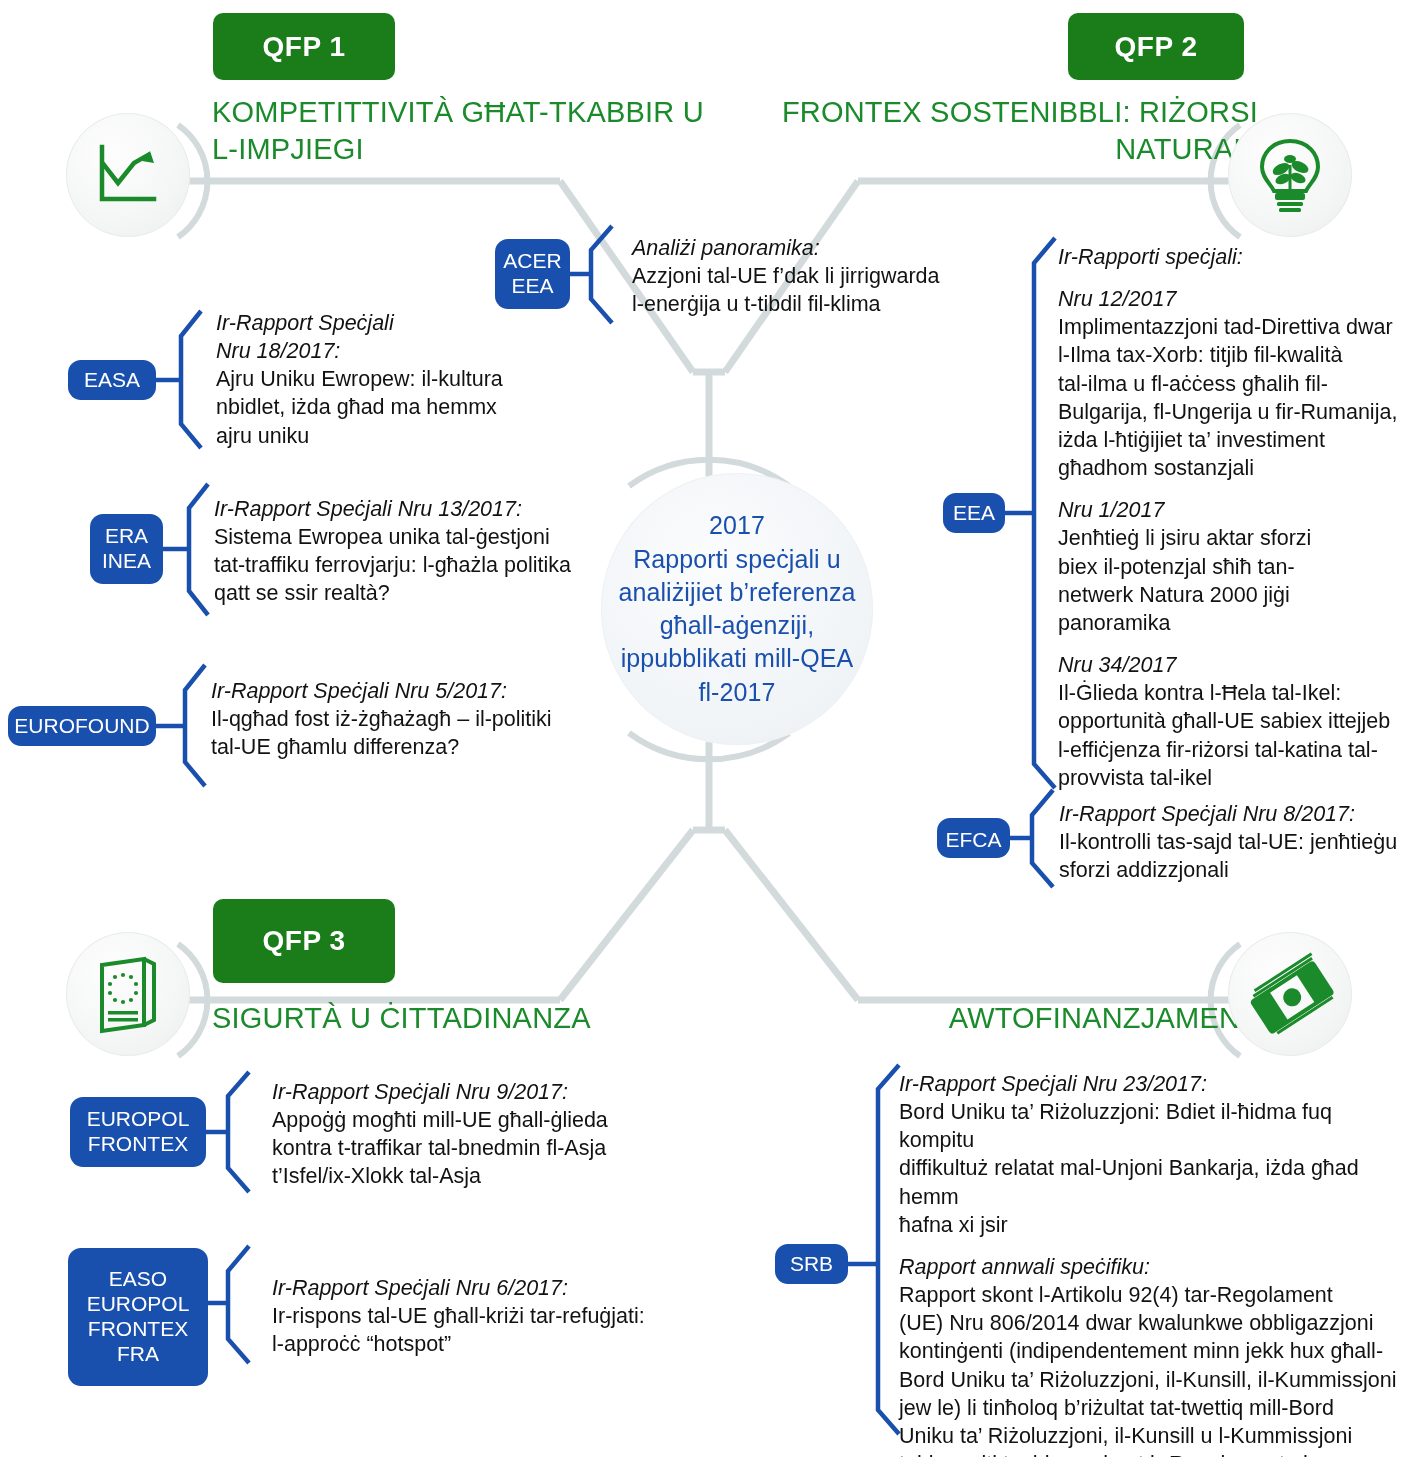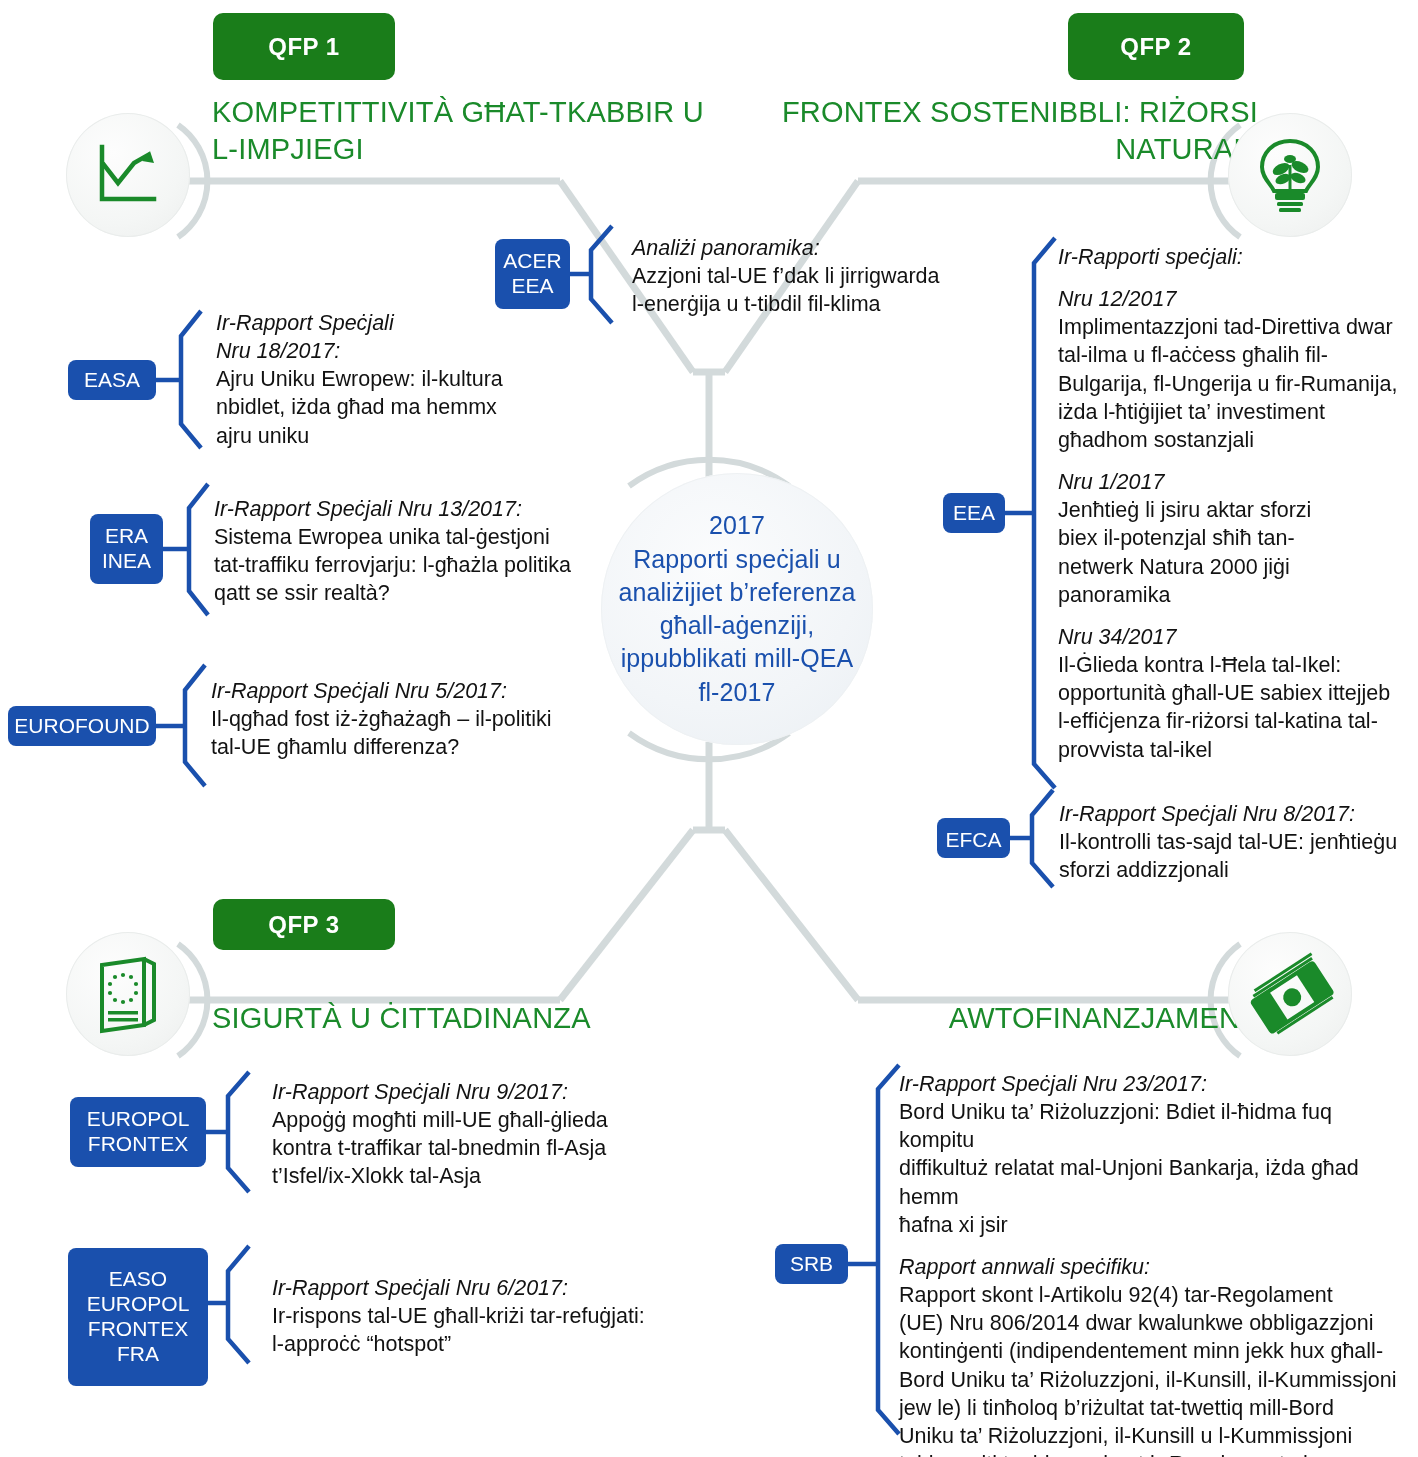--- a/index.html
+++ b/index.html
@@ -13,21 +13,21 @@
 
   
   #wires { position: absolute; left: 0; top: 0; width: 1418px; height: 1457px; }
 
   
   .qfp-pill {
     position: absolute;
     background: #1a7d1a;
     border-radius: 10px;
     color: #ffffff;
-    font-size: 24px;
+    font-size: 28px;
     font-weight: bold;
     letter-spacing: .5px;
     display: flex; align-items: center; justify-content: center;
   }
 
   
   .qfp-title {
     position: absolute;
     color: #1a8a2a;
     font-size: 29px;
@@ -43,21 +43,21 @@
     background: radial-gradient(circle at 38% 32%, #fdfdfd 0%, #f4f6f5 62%, #eceeed 100%);
     box-shadow: 0 0 0 1px #e9eceb inset;
     display: flex; align-items: center; justify-content: center;
   }
 
   
   .tag {
     position: absolute;
     background: #1a50ad;
     color: #ffffff;
-    border-radius: 8px;
+    border-radius: 13px;
     font-size: 21px;
     line-height: 1.18;
     text-align: center;
     display: flex; flex-direction: column;
     align-items: center; justify-content: center;
     padding: 5px 10px;
     white-space: nowrap;
   }
   .tag span { display: block; }
 
@@ -192,21 +192,21 @@
       <rect x="27" y="73" width="22" height="4" rx="1.5" fill="#1a8a2a"></rect>
       <path d="M38 54 V 30" stroke="#1a8a2a" stroke-width="3" fill="none"></path>
       <ellipse cx="29" cy="34" rx="9" ry="5" transform="rotate(-28 29 34)" fill="#1a8a2a"></ellipse>
       <ellipse cx="48" cy="32" rx="9" ry="5" transform="rotate(26 48 32)" fill="#1a8a2a"></ellipse>
       <ellipse cx="31" cy="44" rx="8" ry="4.5" transform="rotate(-22 31 44)" fill="#1a8a2a"></ellipse>
       <ellipse cx="46" cy="43" rx="8" ry="4.5" transform="rotate(22 46 43)" fill="#1a8a2a"></ellipse>
       <ellipse cx="38" cy="24" rx="6" ry="4" fill="#1a8a2a"></ellipse>
     </svg>
   </div>
 
-  <div class="qfp-pill" style="left:213px; top:899px; width:182px; height:51px;align-items:center;">
+  <div class="qfp-pill" style="left:213px; top:899px; width:182px; height:84px;align-items:center;">
     <span>QFP 3</span>
   </div>
   <div class="qfp-title" style="left:212px; top:1000px; width:520px;">
     <div>SIGURTÀ U ĊITTADINANZA</div>
   </div>
   <div class="icon-disc" style="left:66px; top:932px; width:124px; height:124px;">
     <svg width="80" height="82" viewBox="0 0 80 82">
       <path d="M14 12 L 56 6 L 56 72 L 14 78 Z" fill="none" stroke="#1a8a2a" stroke-width="4"></path>
       <path d="M56 6 L 66 11 L 66 67 L 56 72" fill="none" stroke="#1a8a2a" stroke-width="4"></path>
       <g fill="#1a8a2a">
@@ -296,20 +296,21 @@
   </div>
 
   <div class="tag" style="left:943px; top:493px; width:62px; height:40px;">
     <span>EEA</span>
   </div>
   <div class="report" style="left:1058px; top:243px; width:352px;">
     <div class="lead">Ir-Rapporti speċjali:</div>
     <div class="gap"></div>
     <div class="lead">Nru 12/2017</div>
     <div class="body">Implimentazzjoni tad-Direttiva dwar</div>
+    <div class="body">l-Ilma tax-Xorb: titjib fil-kwalità</div>
     <div class="body">tal-ilma u fl-aċċess għalih fil-</div>
     <div class="body">Bulgarija, fl-Ungerija u fir-Rumanija,</div>
     <div class="body">iżda l-ħtiġijiet ta’ investiment</div>
     <div class="body">għadhom sostanzjali</div>
     <div class="gap"></div>
     <div class="lead">Nru 1/2017</div>
     <div class="body">Jenħtieġ li jsiru aktar sforzi</div>
     <div class="body">biex il-potenzjal sħiħ tan-</div>
     <div class="body">netwerk Natura 2000 jiġi</div>
     <div class="body">panoramika</div>

